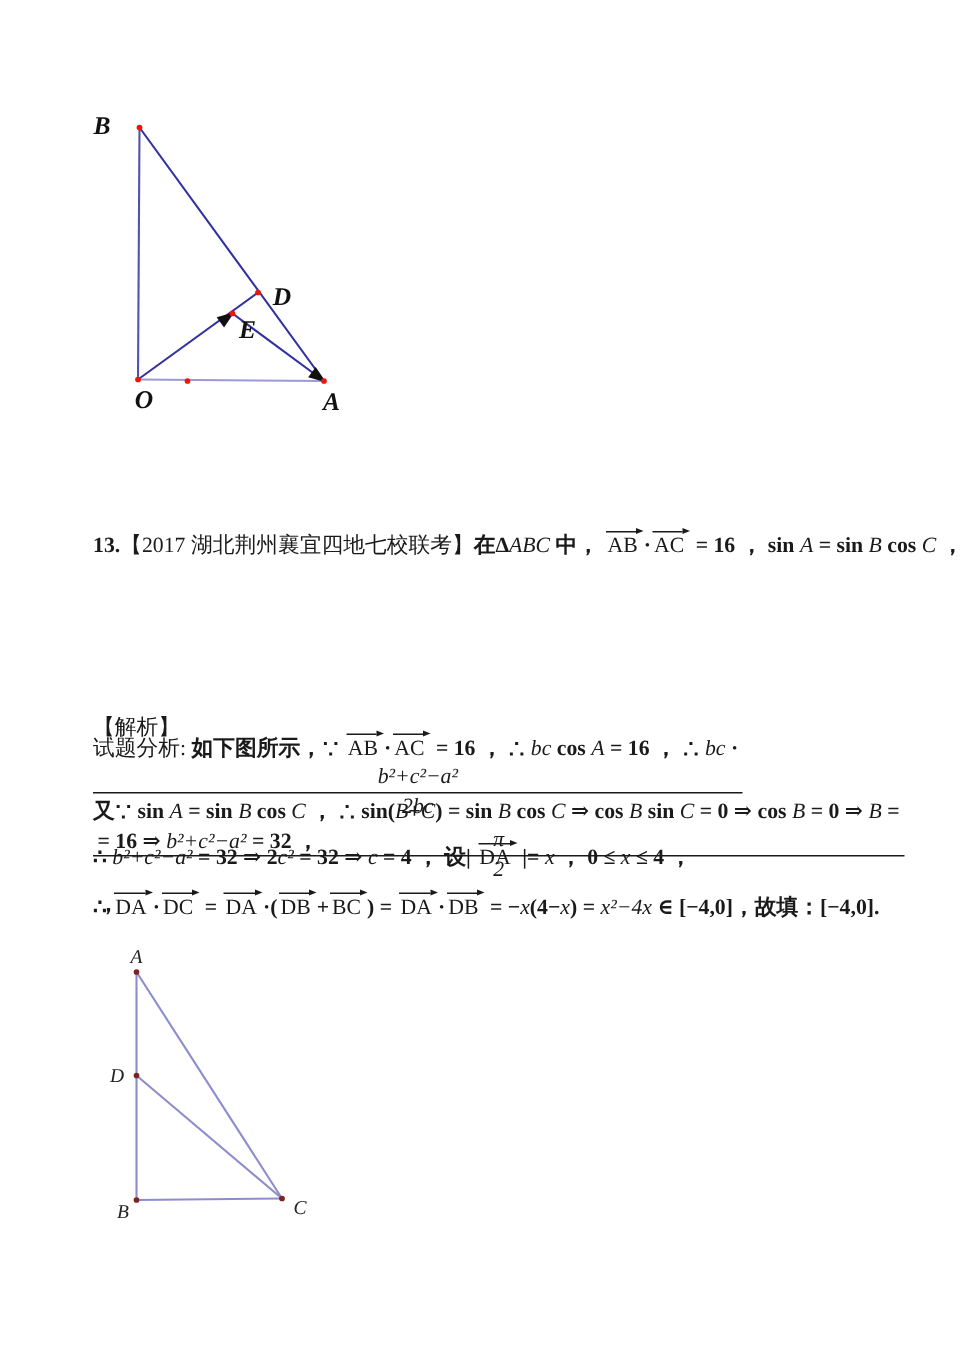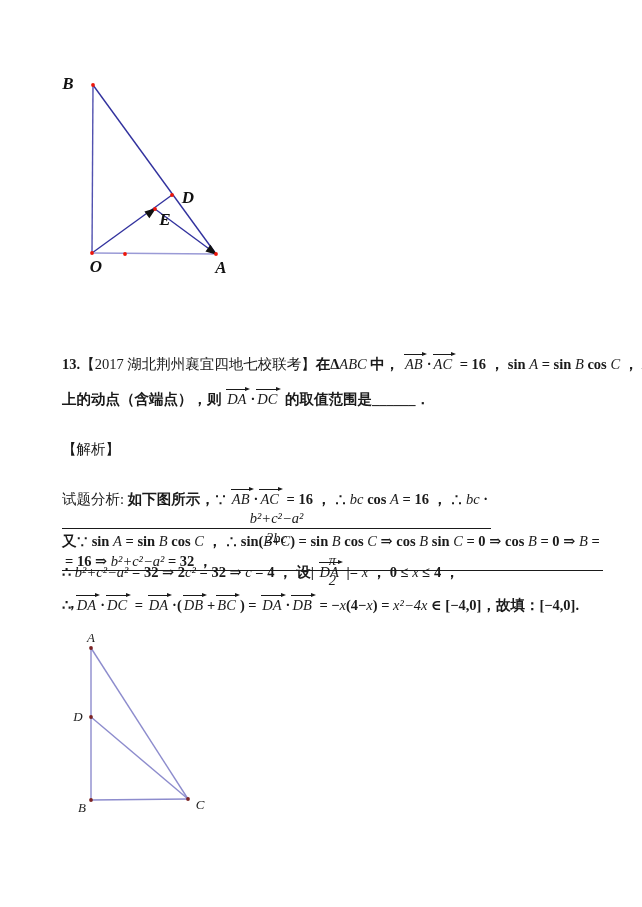--- a/index.html
+++ b/index.html
@@ -12,21 +12,21 @@
   .page{position:absolute;inset:0;}
   .mline{
     position:absolute;left:62px;white-space:nowrap;
     font-size:14.5px;line-height:26px;
   }
   .mline span{display:inline;}
   .t{font-style:normal;font-weight:bold;}
   .i{font-style:italic;font-family:Liberation Serif, serif;}
   .b{font-weight:normal;font-style:normal;}
   .v{
-    font-style:italic;position:relative;display:inline-block;
+    position:relative;display:inline-block;
     padding:3px 3px 0 1px;line-height:1.05;margin:0 1px;text-align:center;
   }
   .v::before{
     content:"";position:absolute;left:0;right:4px;top:1px;
     border-top:1.2px solid #1a1a1a;
   }
   .v::after{
     content:"";position:absolute;right:-1px;top:-1.2px;width:0;height:0;
     border-left:5px solid #1a1a1a;
     border-top:2.6px solid transparent;border-bottom:2.6px solid transparent;
@@ -61,24 +61,23 @@
       <circle cx="100" cy="144" r="1.9" fill="#ee1509"></circle>
       <circle cx="70" cy="189" r="1.9" fill="#ee1509"></circle>
       <text x="13" y="24" text-anchor="middle" font-size="17" font-style="italic" font-weight="bold" fill="#111111">B</text>
       <text x="41" y="207" text-anchor="middle" font-size="17" font-style="italic" font-weight="bold" fill="#111111">O</text>
       <text x="166" y="208" text-anchor="middle" font-size="17" font-style="italic" font-weight="bold" fill="#111111">A</text>
       <text x="133" y="138" text-anchor="middle" font-size="17" font-style="italic" font-weight="bold" fill="#111111">D</text>
       <text x="110" y="160" text-anchor="middle" font-size="17" font-style="italic" font-weight="bold" fill="#111111">E</text>
     </svg>
 
   <div class="mline" style="top:351px;"><span class="t">13.</span><span class="b">【2017 湖北荆州襄宜四地七校联考】</span><span class="t">在Δ</span><span class="i">ABC</span><span class="t"> 中， </span><span class="v">AB</span><span class="t">·</span><span class="v">AC</span><span class="t"> = 16 ， sin </span><span class="i">A</span><span class="t"> = sin </span><span class="i">B</span><span class="t"> cos </span><span class="i">C</span><span class="t"> ， </span><span class="i">D</span></div>
-  <div class="mline" style="top:386px;"><span class="t">上的动点（含端点），则 </span><span class="v">DA</span><span class="t">·</span><span class="v">DC</span><span class="t"> 的取值范围是</span><span class="t">______</span><span class="t">．</span></div>
 
 
-  <div class="mline" style="top:436px;"><span class="b">【解析】</span></div>
+  <div class="mline" style="top:472px;"><span class="b">【解析】</span></div>
 
   <div class="mline" style="top:486px;"><span class="b">试题分析:</span><span class="t"> 如下图所示，∵ </span><span class="v">AB</span><span class="t">·</span><span class="v">AC</span><span class="t"> = 16 ， ∴ </span><span class="i">bc</span><span class="t"> cos </span><span class="i">A</span><span class="t"> = 16 ， ∴ </span><span class="i">bc</span><span class="t"> · </span><span class="frac"><span class="num">b²+c²−a²</span><span class="den">2bc</span></span><span class="t"> = 16 ⇒ </span><span class="i">b²+c²−a²</span><span class="t"> = 32 ，</span></div>
   <div class="mline" style="top:528px;"><span class="t">又∵ sin </span><span class="i">A</span><span class="t"> = sin </span><span class="i">B</span><span class="t"> cos </span><span class="i">C</span><span class="t"> ，  ∴ sin(</span><span class="i">B</span><span class="t">+</span><span class="i">C</span><span class="t">) = sin </span><span class="i">B</span><span class="t"> cos </span><span class="i">C</span><span class="t"> ⇒ cos </span><span class="i">B</span><span class="t"> sin </span><span class="i">C</span><span class="t"> = 0 ⇒ cos </span><span class="i">B</span><span class="t"> = 0 ⇒ </span><span class="i">B</span><span class="t"> = </span><span class="frac"><span class="num">π</span><span class="den">2</span></span><span class="t">，</span></div>
   <div class="mline" style="top:559px;"><span class="t">∴ </span><span class="i">b²+c²−a²</span><span class="t"> = 32 ⇒ 2</span><span class="i">c²</span><span class="t"> = 32 ⇒ </span><span class="i">c</span><span class="t"> = 4 ， 设| </span><span class="v">DA</span><span class="t"> |= </span><span class="i">x</span><span class="t"> ， 0 ≤ </span><span class="i">x</span><span class="t"> ≤ 4 ，</span></div>
   <div class="mline" style="top:592px;"><span class="t">∴ </span><span class="v">DA</span><span class="t">·</span><span class="v">DC</span><span class="t"> = </span><span class="v">DA</span><span class="t">·(</span><span class="v">DB</span><span class="t">+</span><span class="v">BC</span><span class="t">) = </span><span class="v">DA</span><span class="t">·</span><span class="v">DB</span><span class="t"> = −</span><span class="i">x</span><span class="t">(4−</span><span class="i">x</span><span class="t">) = </span><span class="i">x²−4x</span><span class="t"> ∈ [−4,0]，故填：[−4,0].</span></div>
 
   <svg style="left:65px;top:630px;" width="160" height="190" viewBox="0 0 160 190">
       <line x1="26" y1="18" x2="26" y2="170" stroke="#8d8ccd" stroke-width="1.4"></line>
       <line x1="26" y1="170" x2="123" y2="169" stroke="#8d8ccd" stroke-width="1.4"></line>
       <line x1="26" y1="18" x2="123" y2="169" stroke="#8d8ccd" stroke-width="1.4"></line>

